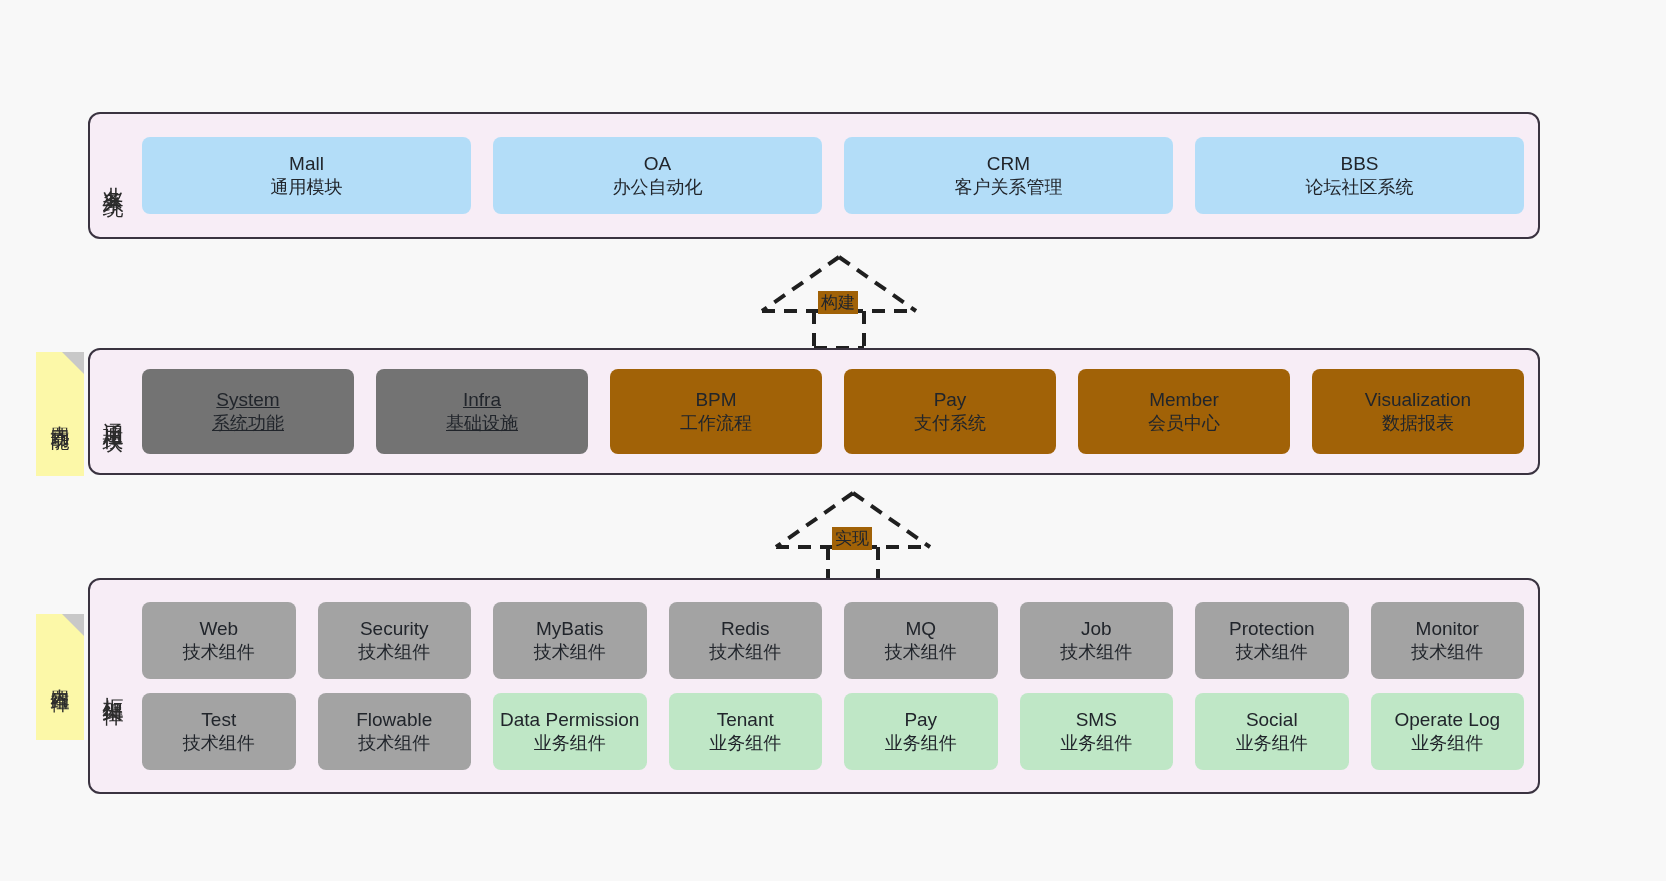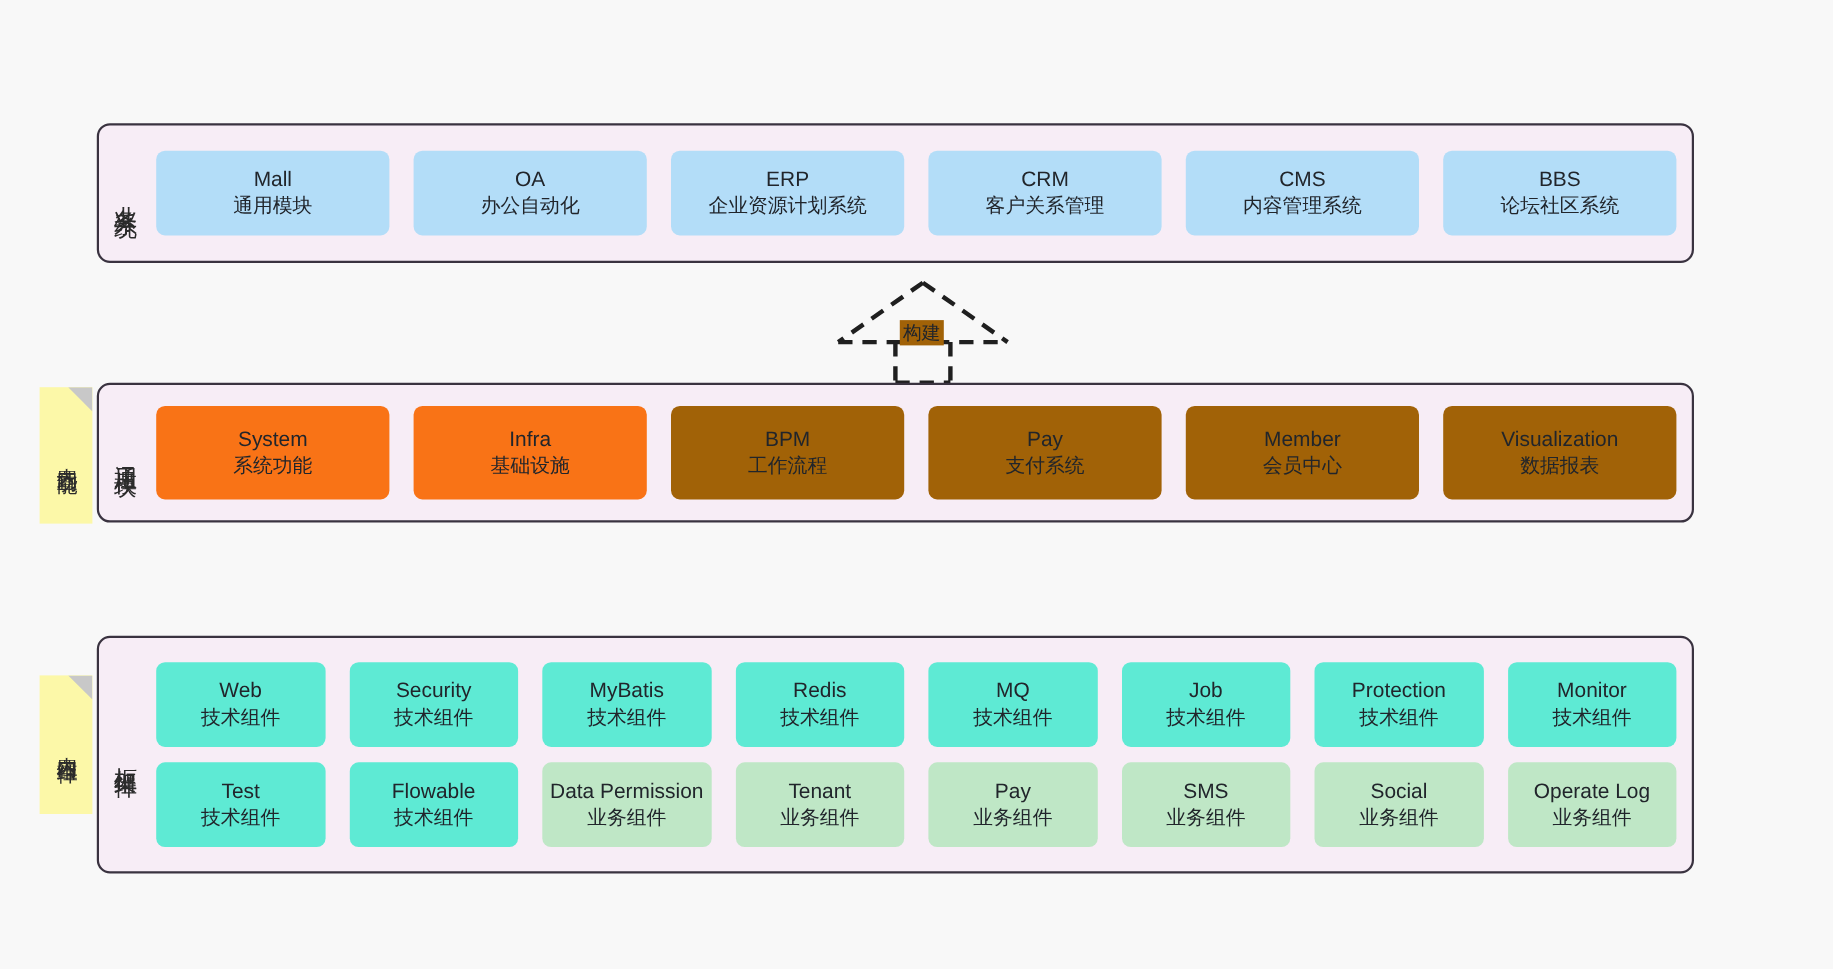--- a/index.html
+++ b/index.html
@@ -58,23 +58,23 @@
     text-align: right;
     line-height: 1.26;
     color: #21252b;
     user-select: none;
     padding: 4px 6px;
   }
   .card .t1 { font-size: 19px; }
   .card .t2 { font-size: 18px; }
 
   .card.blue      { background: #b3ddf8; }
-  .card.red       { background: #f97316; }
+  .card.red       { background: #737373; text-decoration: underline; }
   .card.pink      { background: #a16207; }
-  .card.green     { background: #5eead4; }
+  .card.green     { background: #a3a3a3; }
   .card.lightgreen{ background: #bfe7c6; }
 
   
   #layer-business { left: 88px; top: 112px; width: 1452px; height: 127px; }
   #layer-business .card-row { height: 77px; }
 
   #layer-modules  { left: 88px; top: 348px; width: 1452px; height: 127px; }
   #layer-modules .card-row { height: 85px; }
 
   #layer-framework{ left: 88px; top: 578px; width: 1452px; height: 216px; }
@@ -137,30 +137,22 @@
       <div class="card-row">
         <div class="card blue">
           <span class="t1">Mall</span>
           <span class="t2">通用模块</span>
         </div>
         <div class="card blue">
           <span class="t1">OA</span>
           <span class="t2">办公自动化</span>
         </div>
         <div class="card blue">
-          <span class="t1">ERP</span>
-          <span class="t2">企业资源计划系统</span>
-        </div>
-        <div class="card blue">
           <span class="t1">CRM</span>
           <span class="t2">客户关系管理</span>
-        </div>
-        <div class="card blue">
-          <span class="t1">CMS</span>
-          <span class="t2">内容管理系统</span>
         </div>
         <div class="card blue">
           <span class="t1">BBS</span>
           <span class="t2">论坛社区系统</span>
         </div>
       </div>
     </div>
   </div>
 
   <div class="arrow" id="arrow-build">
@@ -199,20 +191,27 @@
           <span class="t2">会员中心</span>
         </div>
         <div class="card pink">
           <span class="t1">Visualization</span>
           <span class="t2">数据报表</span>
         </div>
       </div>
     </div>
   </div>
 
+  <div class="arrow" id="arrow-implement">
+    <svg width="190" height="95" viewBox="0 0 190 95" aria-hidden="true">
+      <path d="M95 4 L172 58 M95 4 L18 58 M18 58 L172 58" fill="none" stroke="#1f1f1f" stroke-width="4" stroke-dasharray="13 9" stroke-linecap="butt"></path>
+      <path d="M70 58 L70 95 M120 58 L120 95 M70 95 L120 95" fill="none" stroke="#1f1f1f" stroke-width="4" stroke-dasharray="13 9" stroke-linecap="butt"></path>
+    </svg>
+    <span class="arrow-label">实现</span>
+  </div>
 
   <div class="sticky" id="sticky-framework">
     <span>内置组件</span>
   </div>
   <div class="layer" id="layer-framework">
     <div class="layer-label">框架组件</div>
     <div class="cards-area">
 
       <div class="card-row">
         <div class="card green">

